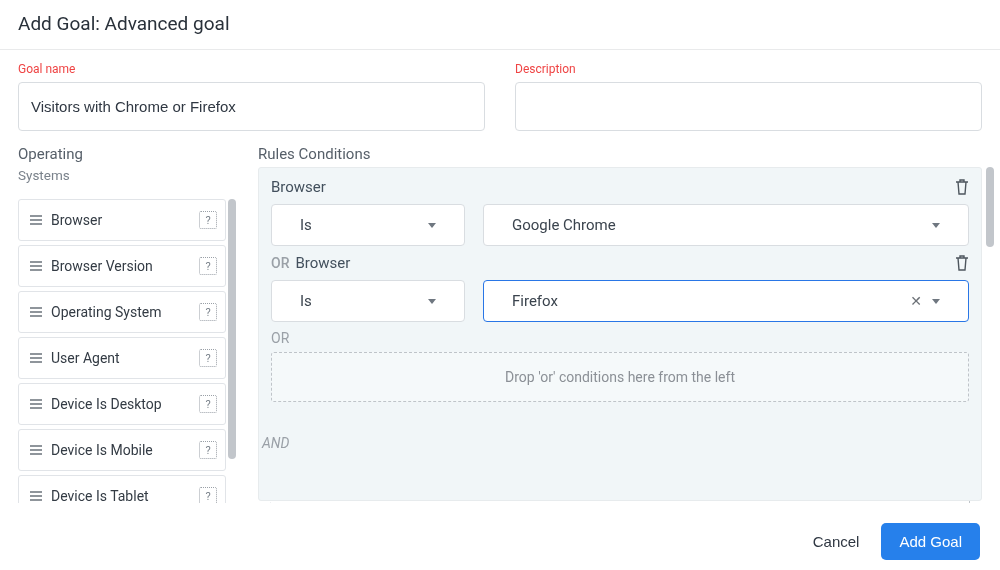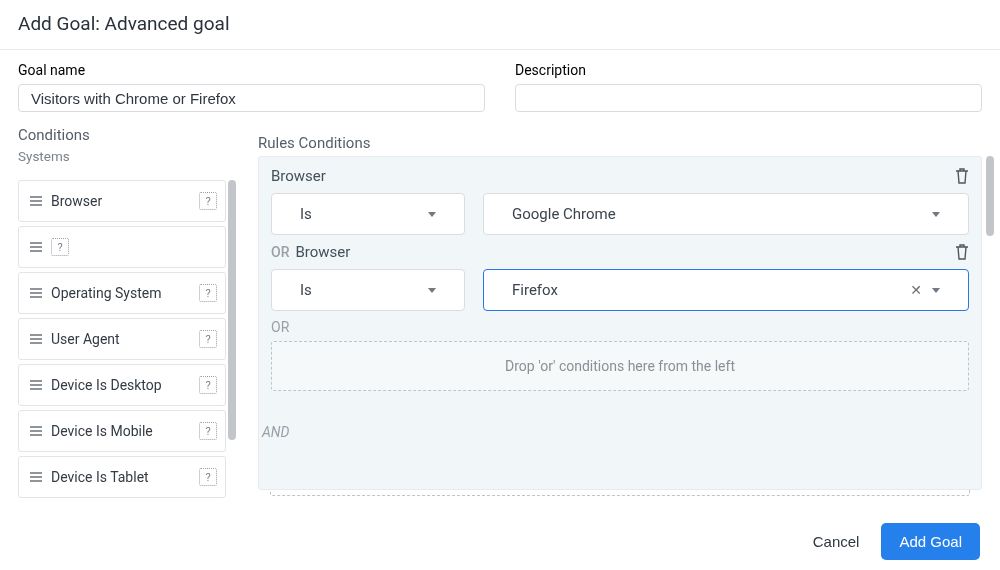--- a/index.html
+++ b/index.html
@@ -24,41 +24,41 @@
     overflow: hidden;
     position: relative;
   }
   .top-fields {
     display: flex;
     gap: 30px;
     margin-bottom: 14px;
   }
   .field-block { flex: 1; }
   .field-label {
-    font-size: 14px;
-    color: #000000;
+    font-size: 12px;
+    color: #ef4444;
     margin-bottom: 6px;
     display: block;
   }
   .field-input {
     width: 100%;
-    height: 28px;
+    height: 49px;
     border: 1px solid #d9dde1;
     border-radius: 4px;
     padding: 0 12px;
     font-size: 15px;
     color: #2f3742;
     background: #fff;
   }
   .main {
     display: flex;
     gap: 20px;
   }
   .conditions-col { width: 220px; }
-  .rules-col { flex: 1; margin-top: 8px; }
+  .rules-col { flex: 1; }
   .col-title {
     font-size: 15px;
     color: #565f69;
     margin-bottom: 4px;
   }
   .sub-title {
     font-size: 13.5px;
     color: #7a828b;
     margin-bottom: 16px;
     margin-top: 2px;
@@ -243,40 +243,41 @@
       </div>
       <div class="field-block">
         <label class="field-label">Description</label>
         <input class="field-input" value="" style="">
       </div>
     </div>
 
     <div class="main">
 
       <div class="conditions-col">
-        <div class="col-title">Conditions</div>
+        <div class="col-title">Operating</div>
         <div class="sub-title">Systems</div>
         <div class="conditions-wrap">
           <div class="conditions-list">
 
             <div class="cond-item">
               <span class="drag-icon">
                 <svg viewBox="0 0 12 10">
                     <path d="M0 1h12M0 5h12M0 9h12" stroke="currentColor" stroke-width="1.5"></path>
                   </svg>
               </span>
               <span class="cond-label">Browser</span>
               <span class="help-icon">?</span>
             </div>
             <div class="cond-item">
               <span class="drag-icon">
                 <svg viewBox="0 0 12 10">
                     <path d="M0 1h12M0 5h12M0 9h12" stroke="currentColor" stroke-width="1.5"></path>
                   </svg>
               </span>
+              <span class="cond-label">Browser Version</span>
               <span class="help-icon">?</span>
             </div>
             <div class="cond-item">
               <span class="drag-icon">
                 <svg viewBox="0 0 12 10">
                     <path d="M0 1h12M0 5h12M0 9h12" stroke="currentColor" stroke-width="1.5"></path>
                   </svg>
               </span>
               <span class="cond-label">Operating System</span>
               <span class="help-icon">?</span>

